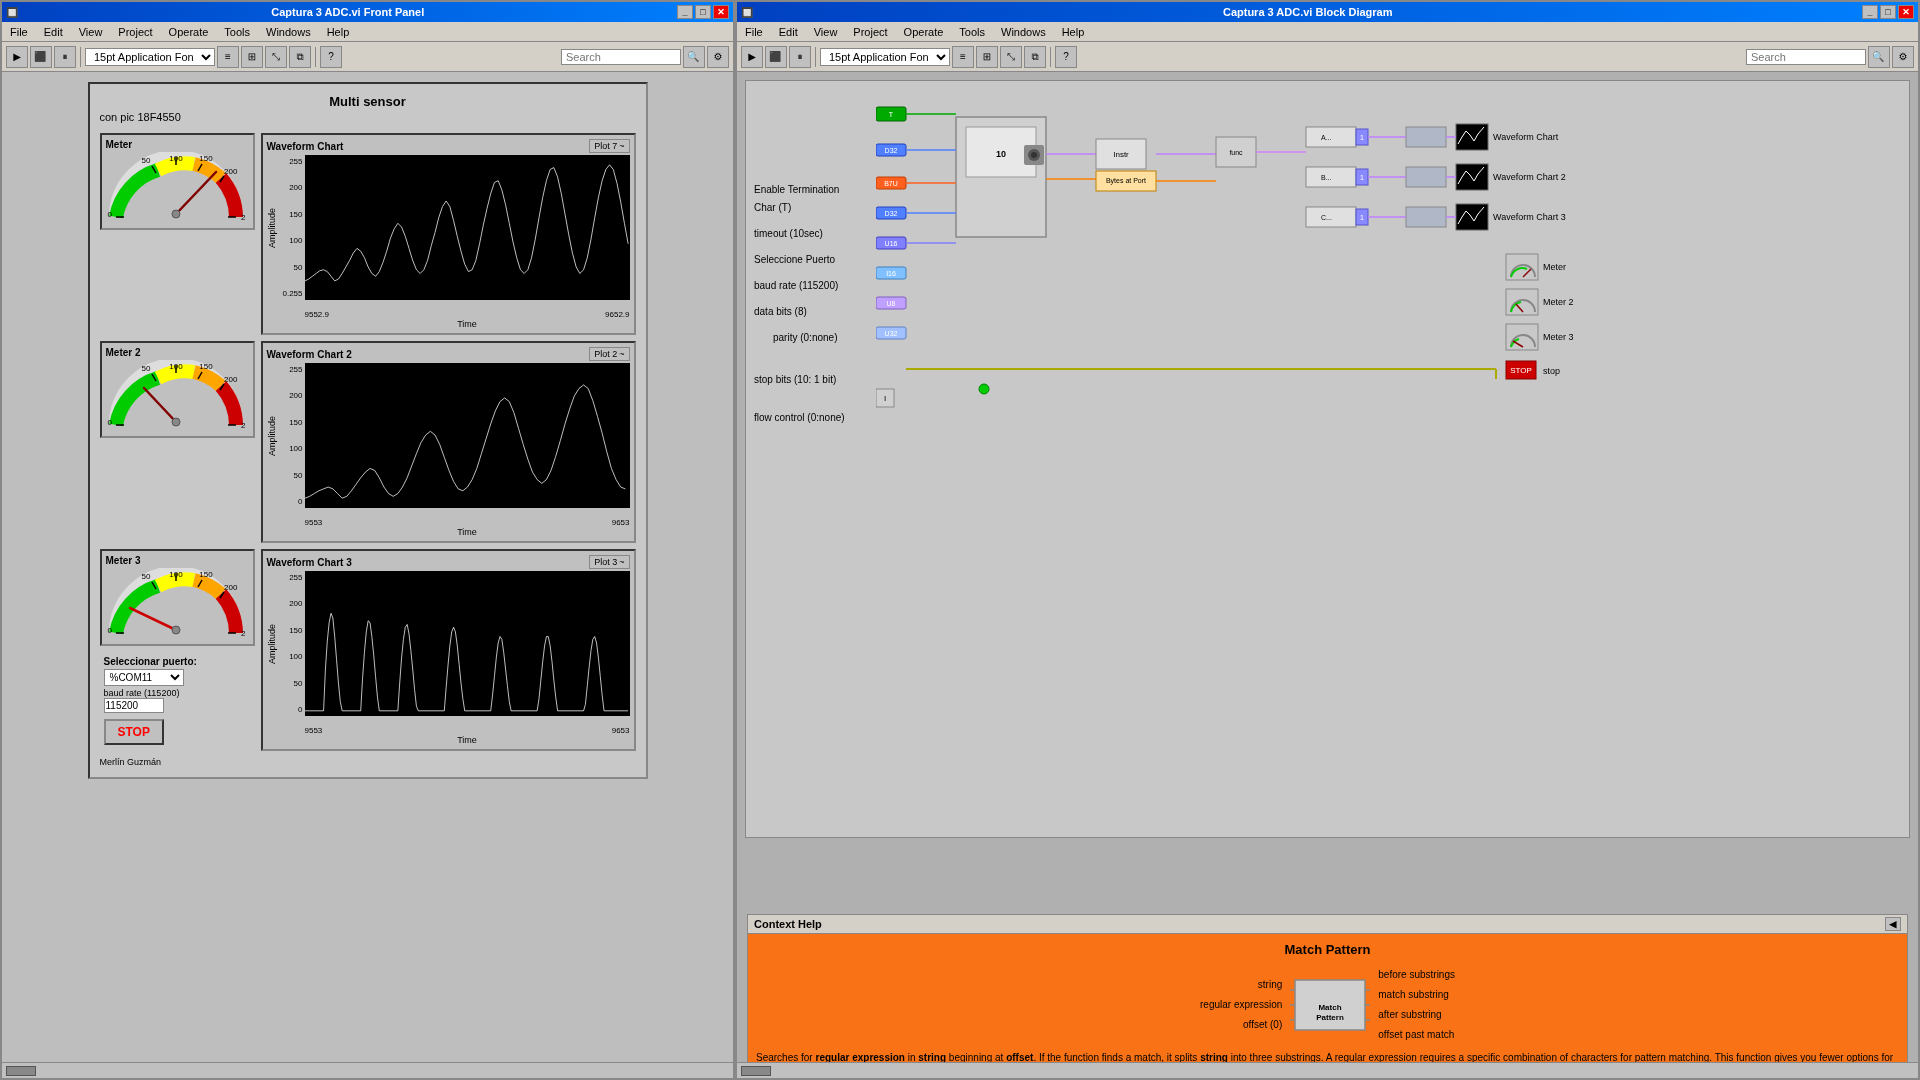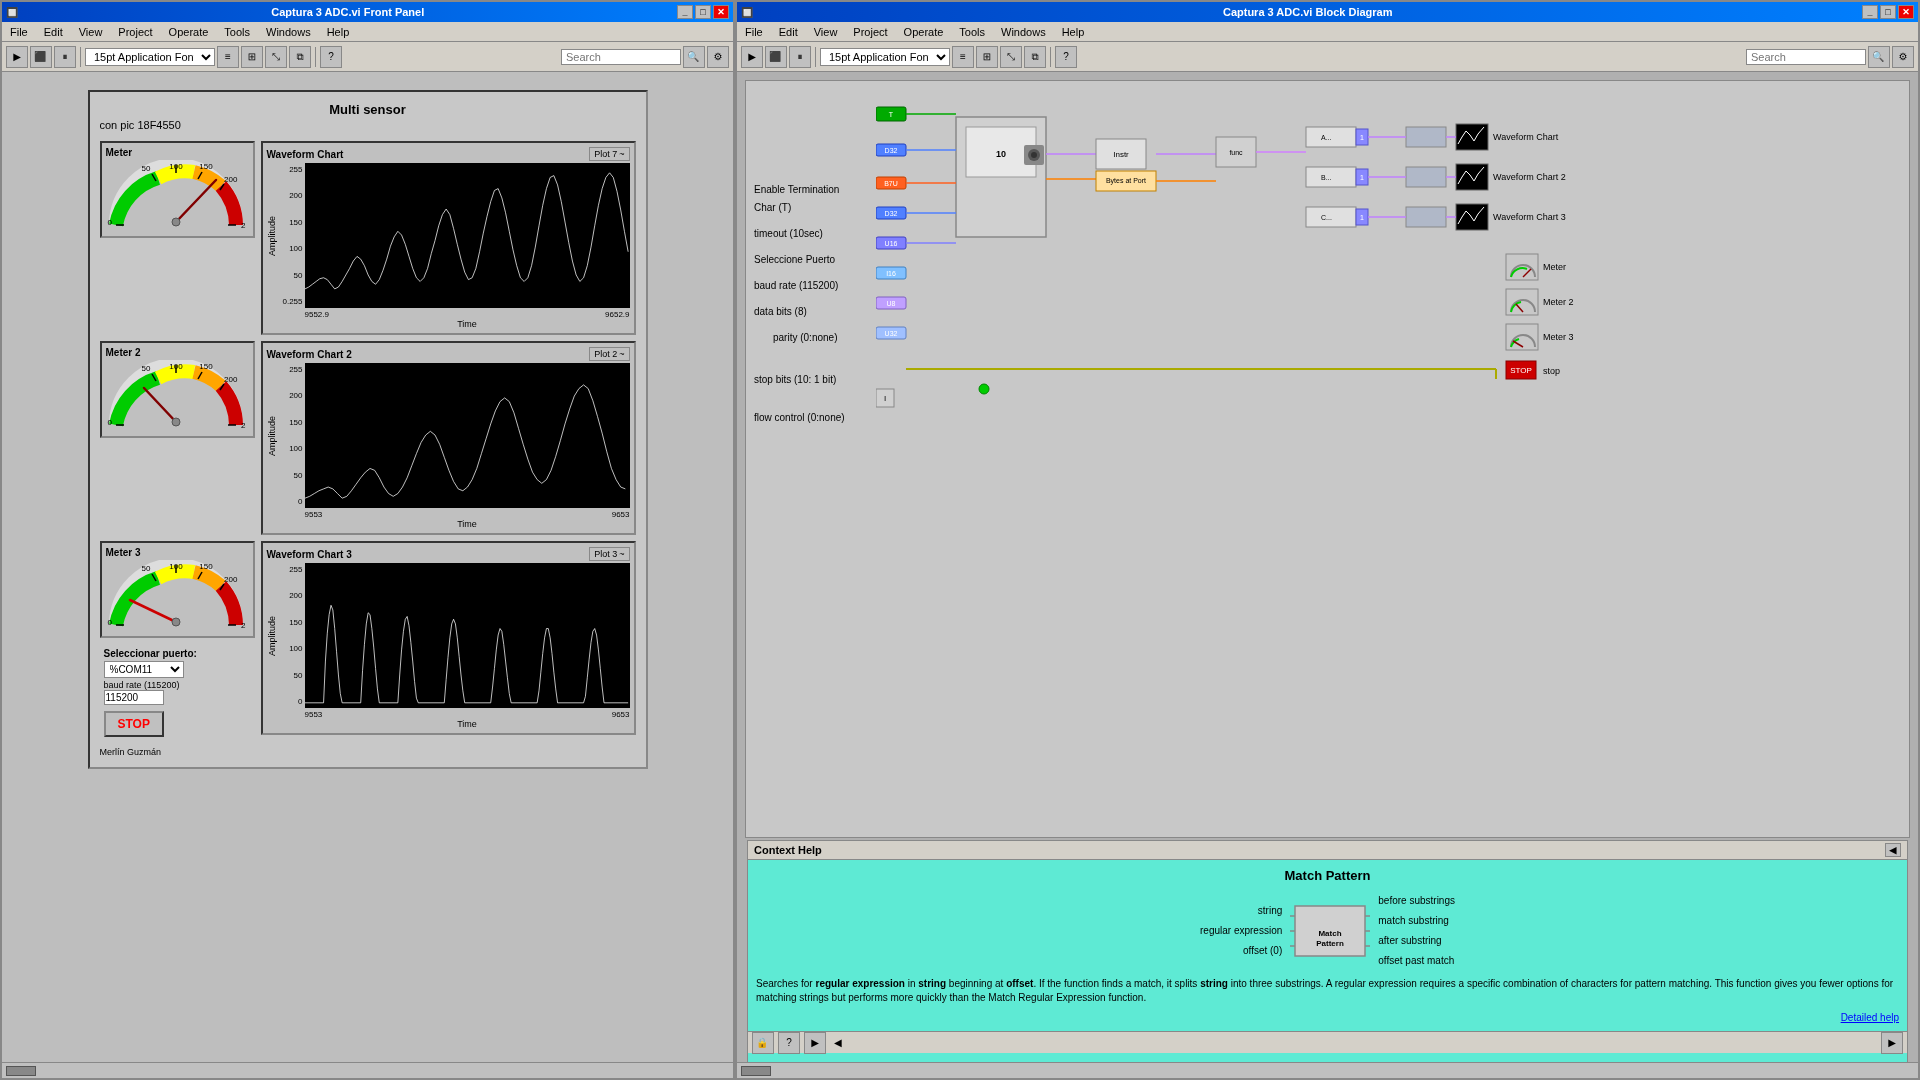--- a/index.html
+++ b/index.html
@@ -93,21 +93,20 @@
       background: white;
       border: 1px solid #888;
       padding: 1px 4px;
       font-size: 11px;
       width: 120px;
     }
 
     .panel-content {
       flex: 1;
       background: #bebebe;
-      padding: 8px;
       overflow: auto;
       position: relative;
     }
 
     .instrument-panel {
       background: #c8c8c8;
       border: 2px inset #888;
       padding: 10px;
       margin: 10px auto;
       width: 560px;
@@ -167,21 +166,21 @@
       background: #c0c0c0;
       border: 1px solid #888;
       font-size: 9px;
       padding: 1px 4px;
       cursor: pointer;
       display: flex; align-items: center; gap: 2px;
     }
     .chart-x-axis {
       display: flex;
       justify-content: space-between;
-      margin-top: 2px;
+      margin-top: 10px;
       gap: 7px;
     }
     .x-label { font-size: 8px; }
     .chart-time-label { text-align: center; font-size: 9px; }
 
     .chart-inner {
       position: relative;
       display: flex;
     }
     .y-labels {
@@ -253,22 +252,22 @@
       position: relative;
       overflow: hidden;
     }
 
     
     .context-help {
       position: absolute;
       bottom: 0;
       left: 10px;
       right: 10px;
-      height: 238px;
-      background: #5eead4;
+      height: 164px;
+      background: #f97316;
       border: 1px solid #888;
     }
     .help-titlebar {
       background: #d4d0c8;
       border-bottom: 1px solid #888;
       padding: 2px 6px;
       font-size: 11px;
       font-weight: bold;
       display: flex;
       justify-content: space-between;

